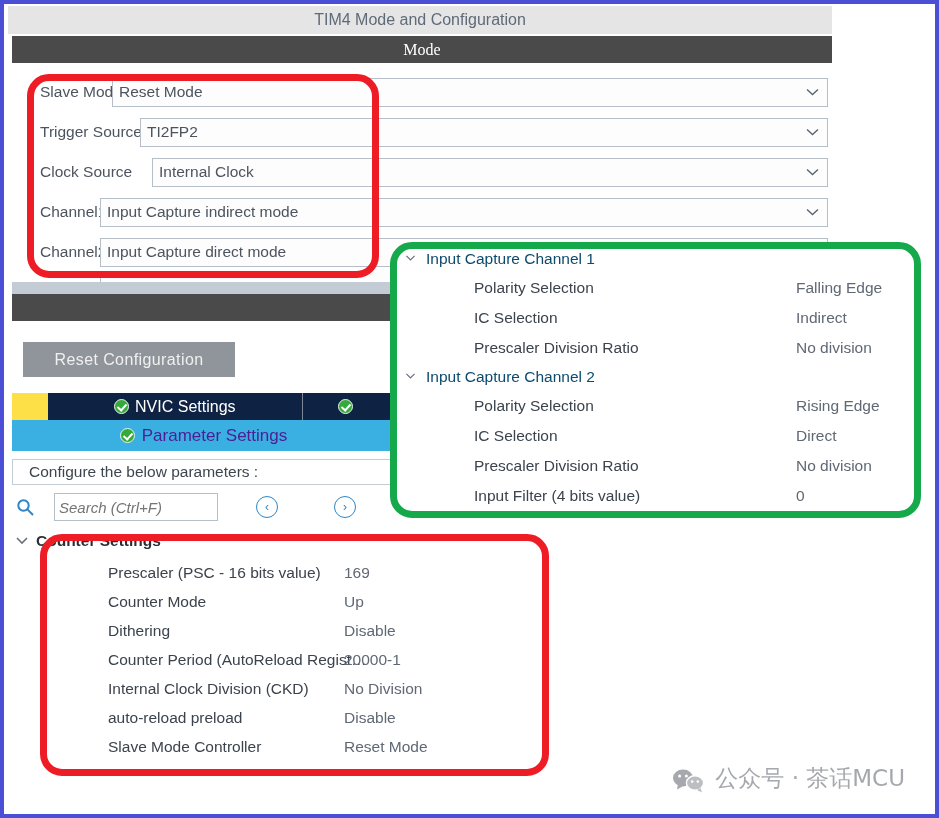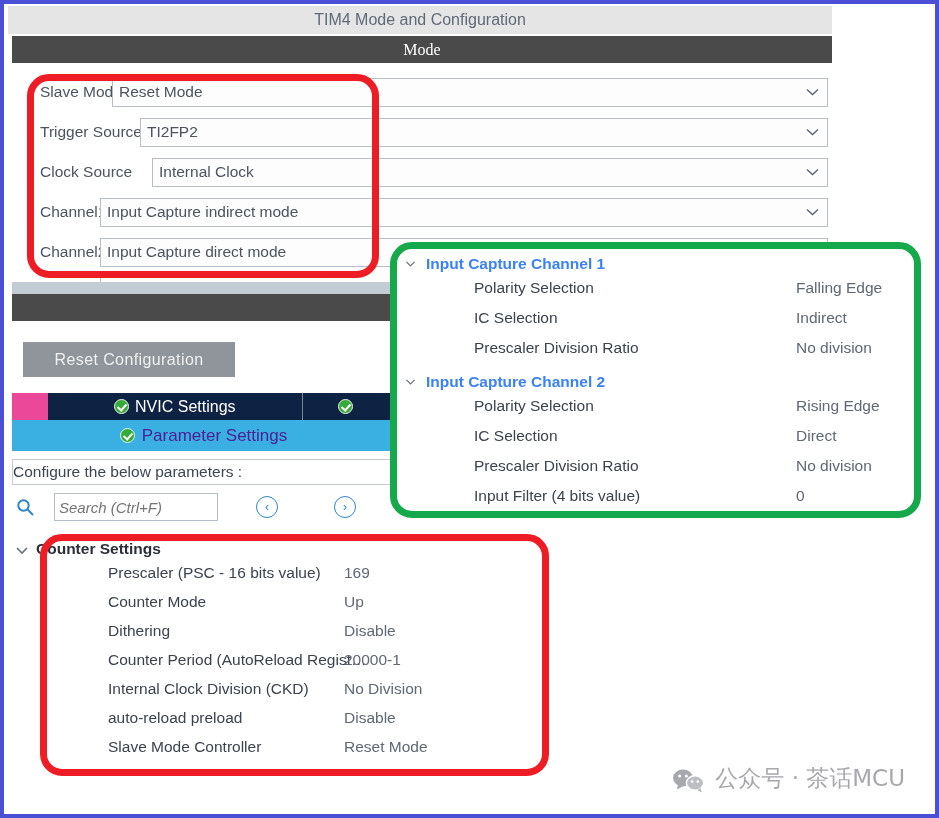--- a/index.html
+++ b/index.html
@@ -116,21 +116,21 @@
     letter-spacing: .4px;
     cursor: default;
   }
 
   
   .tab-strip {
     position: absolute;
     left: 8px; top: 389px;
     width: 383px; height: 27px;
     display: flex;
-    background: #ec4899;
+    background: #fde047;
     padding-left: 36px;
   }
   .tab {
     background: #0e2344;
     color: #ffffff;
     font-size: 16px;
     display: flex;
     align-items: center;
     justify-content: center;
     gap: 6px;
@@ -172,21 +172,21 @@
   }
 
   
   .configure-line {
     position: absolute;
     left: 8px; top: 455px;
     width: 383px; height: 26px;
     border: 1px solid #c4ccd4;
     background: #ffffff;
     display: flex; align-items: center;
-    padding-left: 0;
+    padding-left: 16px;
     font-size: 15.5px;
     color: #3d4650;
   }
 
   
   .search-row {
     position: absolute;
     left: 8px; top: 487px;
     width: 383px; height: 32px;
     display: flex; align-items: center;
@@ -219,21 +219,21 @@
   .nav-btn.prev { margin-left: 18px; }
   .nav-btn.next { margin-left: 36px; }
 
   
   .tree {
     position: absolute;
     left: 10px; top: 528px;
     width: 540px;
   }
   .tree-group {
-    display: flex; align-items: flex-end;
+    display: flex; align-items: flex-start;
     height: 26px;
     font-size: 15.5px;
     color: #2b3038;
     font-weight: bold;
   }
   .tree-chevron {
     width: 16px; height: 16px;
     margin-right: 6px;
     color: #68717d;
     flex: none;
@@ -250,25 +250,25 @@
   .tree-row .pval  { color: #5f6874; white-space: nowrap; }
 
   
   .ic-panel {
     position: absolute;
     left: 392px; top: 241px;
     width: 521px; height: 270px;
     background: #ffffff;
   }
   .ic-group {
-    display: flex; align-items: flex-end;
+    display: flex; align-items: center;
     height: 28px;
     font-size: 15.5px;
-    color: #3b82f6;
-    font-weight: bold;
+    color: #0c4a6e;
+    font-weight: normal;
     padding-left: 8px;
   }
   .ic-row {
     display: flex;
     height: 30px;
     align-items: center;
     font-size: 15.5px;
     color: #3b434d;
   }
   .ic-row .pname { width: 400px; padding-left: 78px; white-space: nowrap; }

